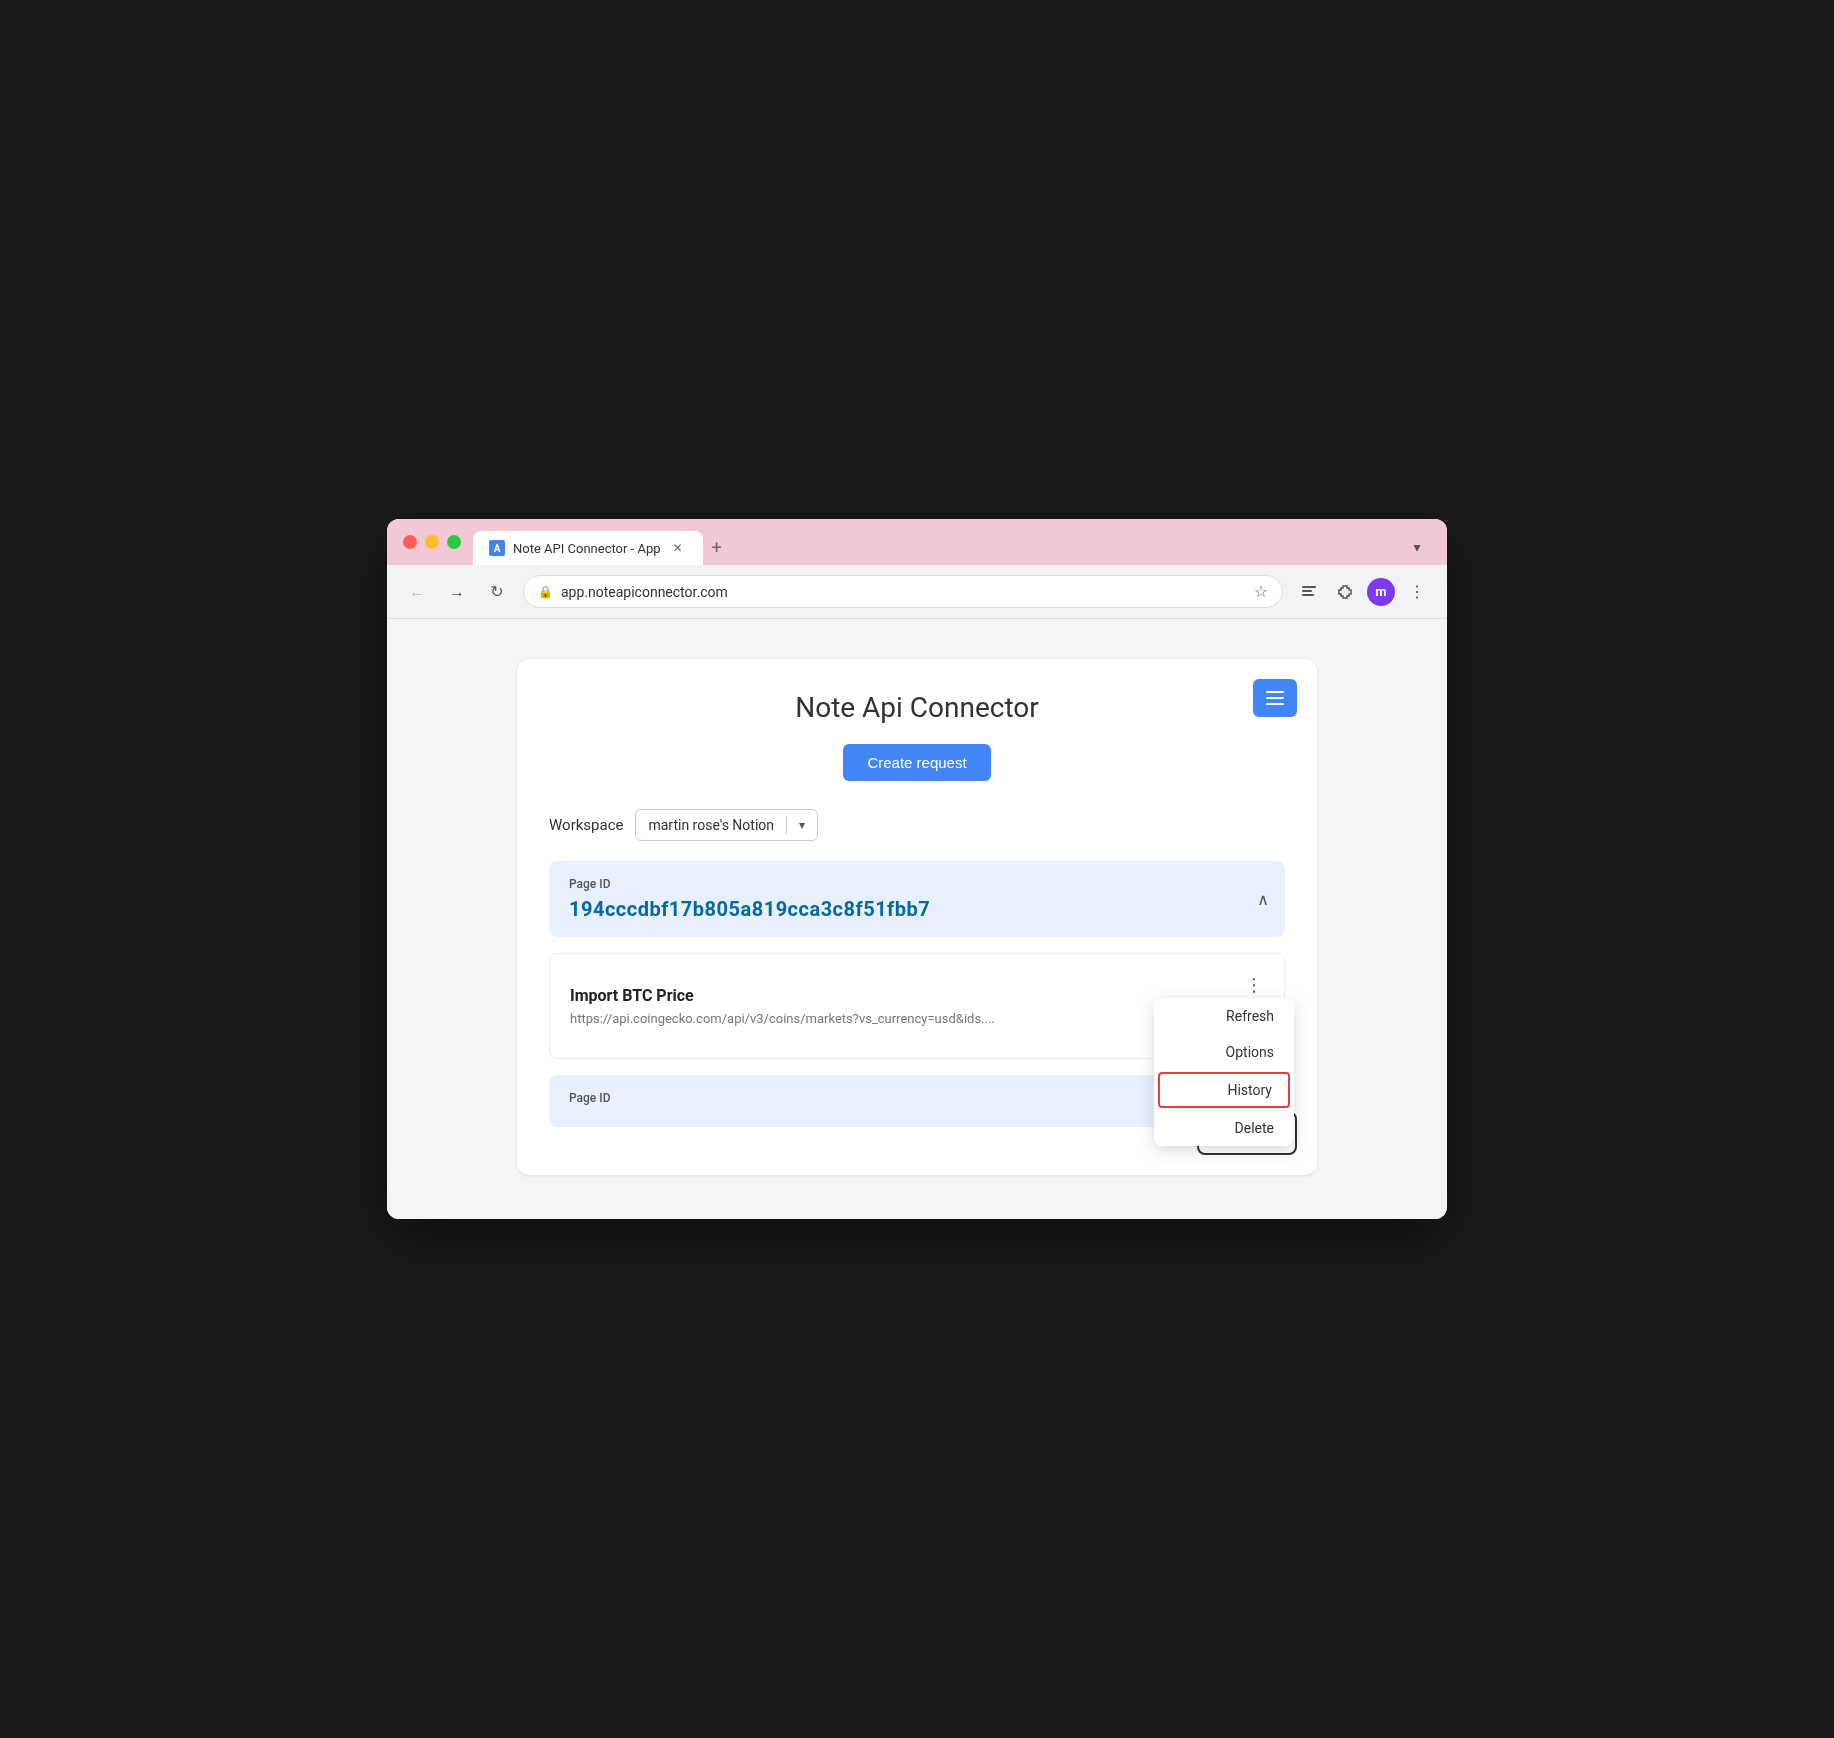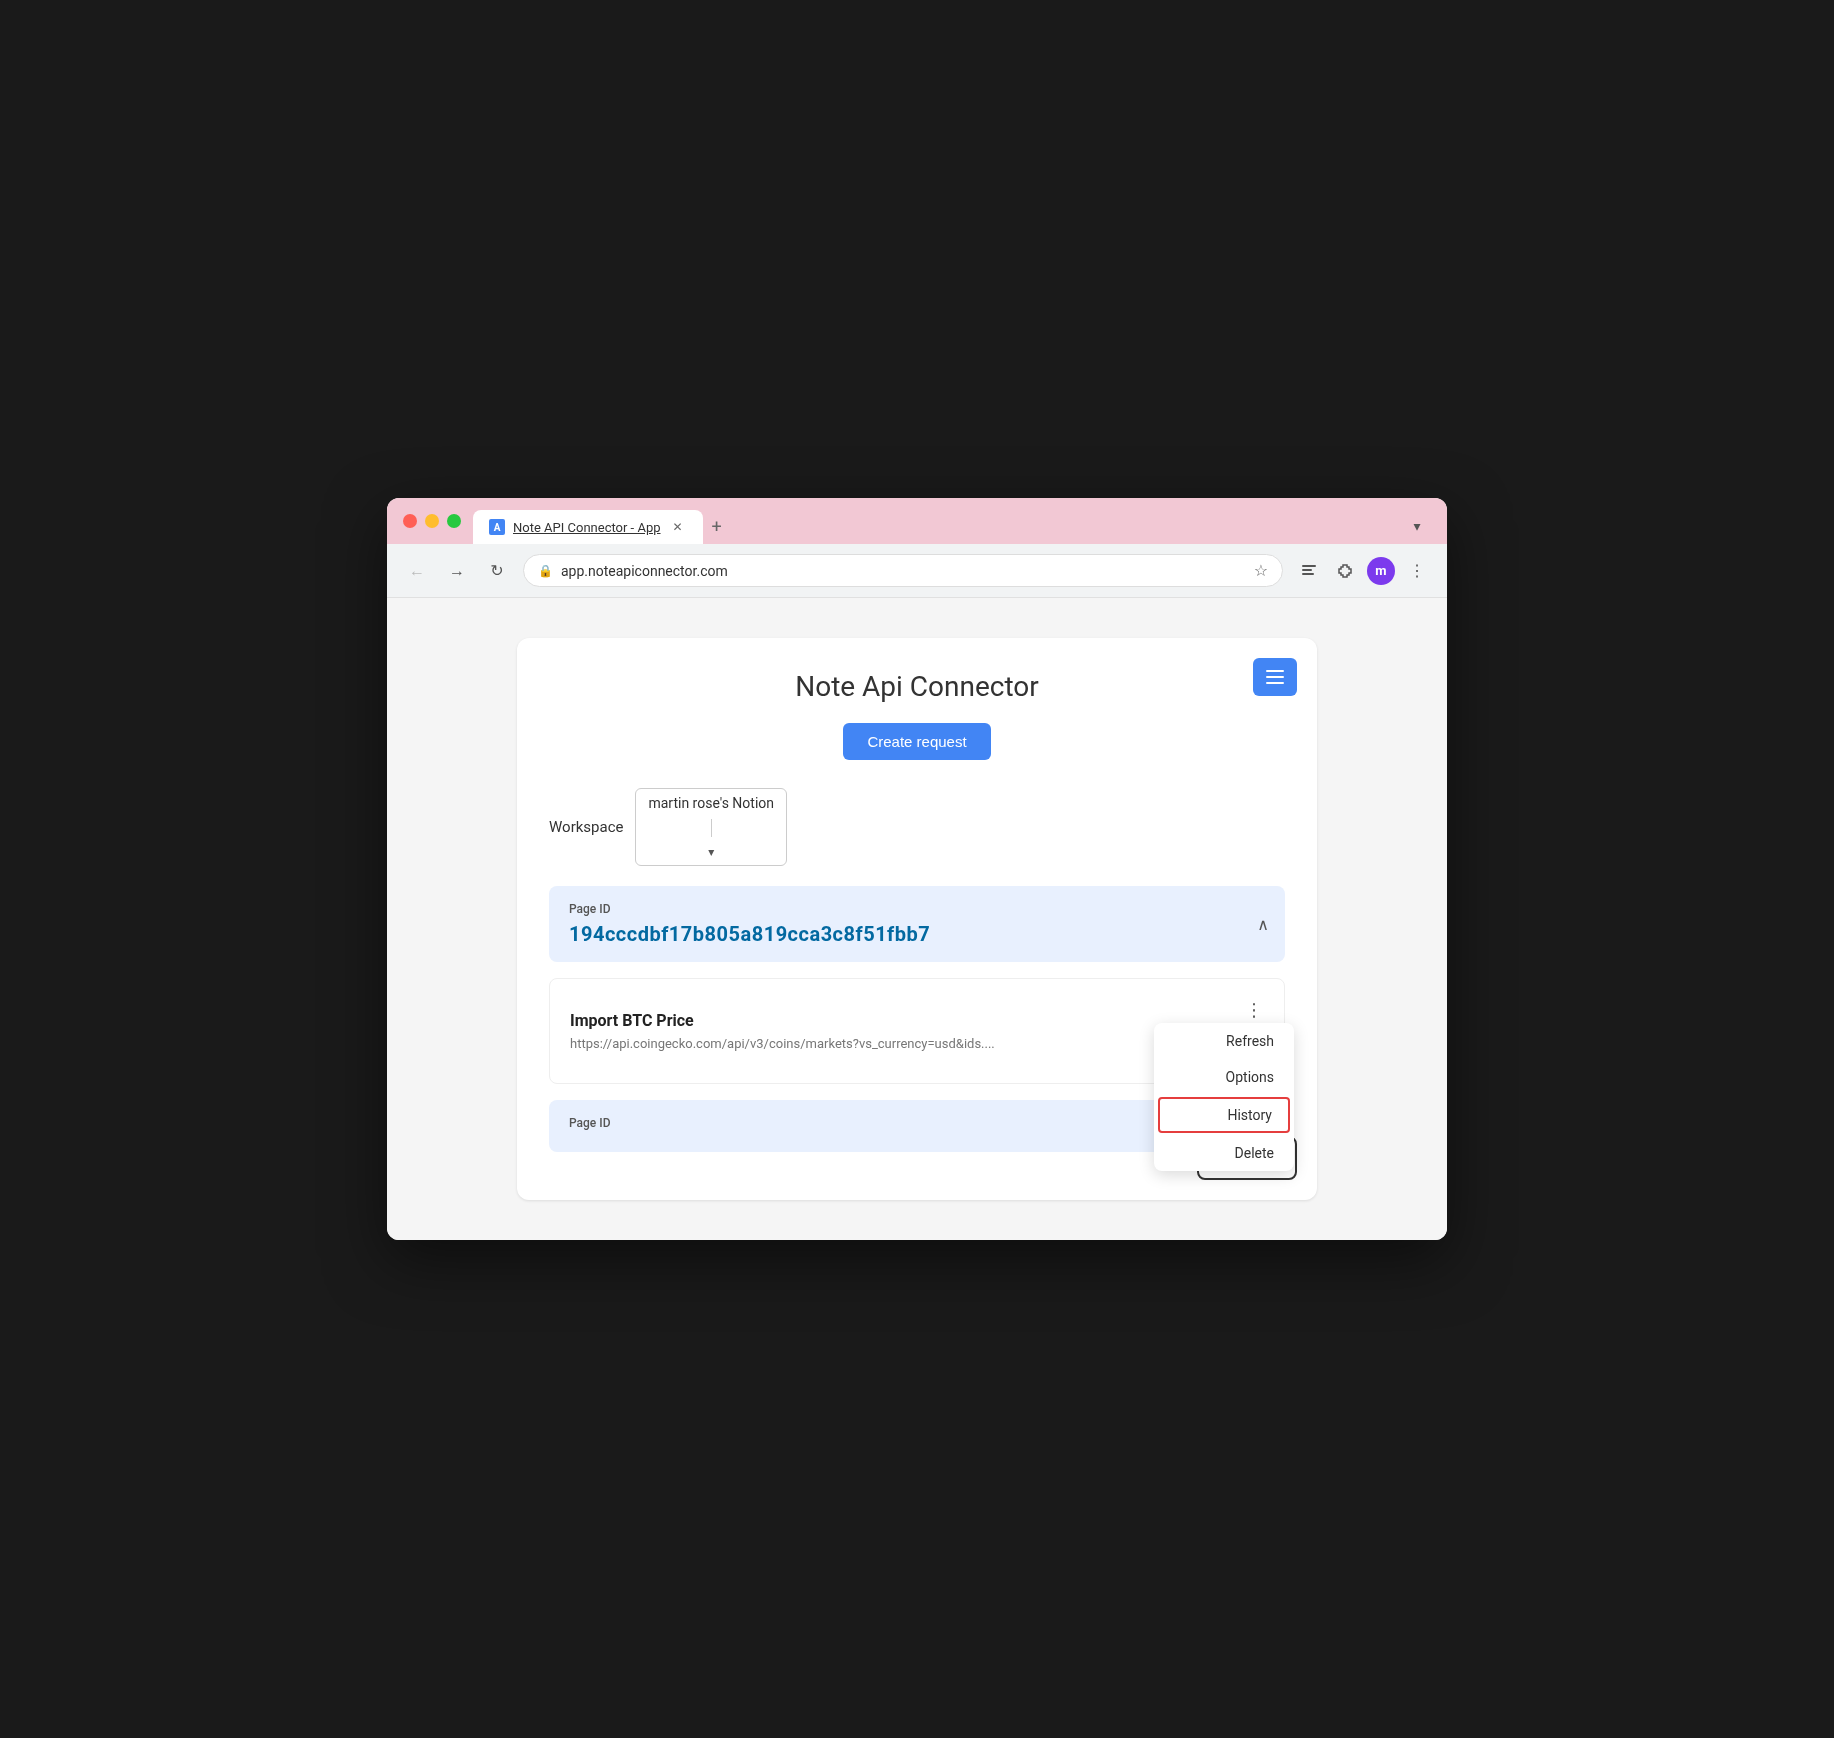--- a/index.html
+++ b/index.html
@@ -74,21 +74,20 @@
       align-items: center;
       justify-content: center;
       color: white;
       font-size: 10px;
       font-weight: bold;
     }
 
     .tab-title {
       flex: 1;
       font-size: 13px;
-      text-decoration: underline;
     }
 
     .tab-close {
       width: 18px;
       height: 18px;
       border-radius: 50%;
       display: flex;
       align-items: center;
       justify-content: center;
       color: #666;
@@ -281,21 +280,20 @@
     .workspace-select {
       border: 1px solid #ccc;
       border-radius: 6px;
       padding: 6px 12px;
       font-size: 14px;
       display: flex;
       align-items: center;
       gap: 8px;
       cursor: pointer;
       background: #fff;
-      flex-direction: column;
     }
 
     .workspace-select-text {
       color: #333;
     }
 
     .workspace-divider {
       width: 1px;
       height: 18px;
       background: #ccc;

